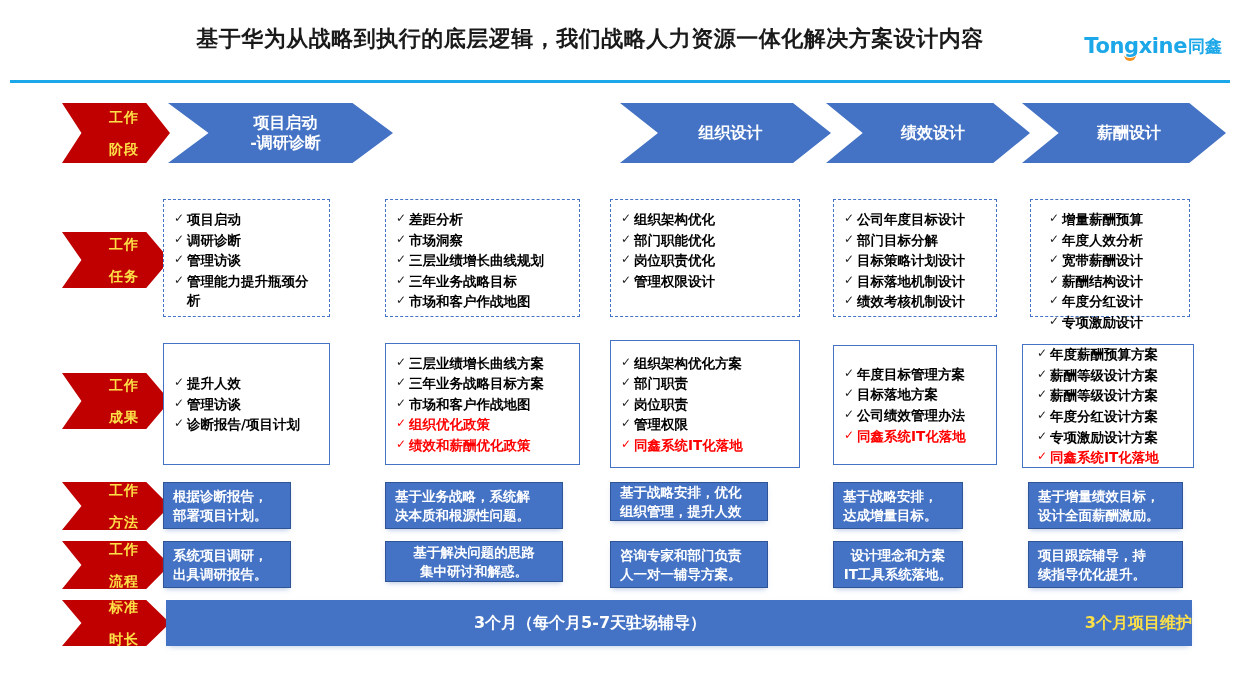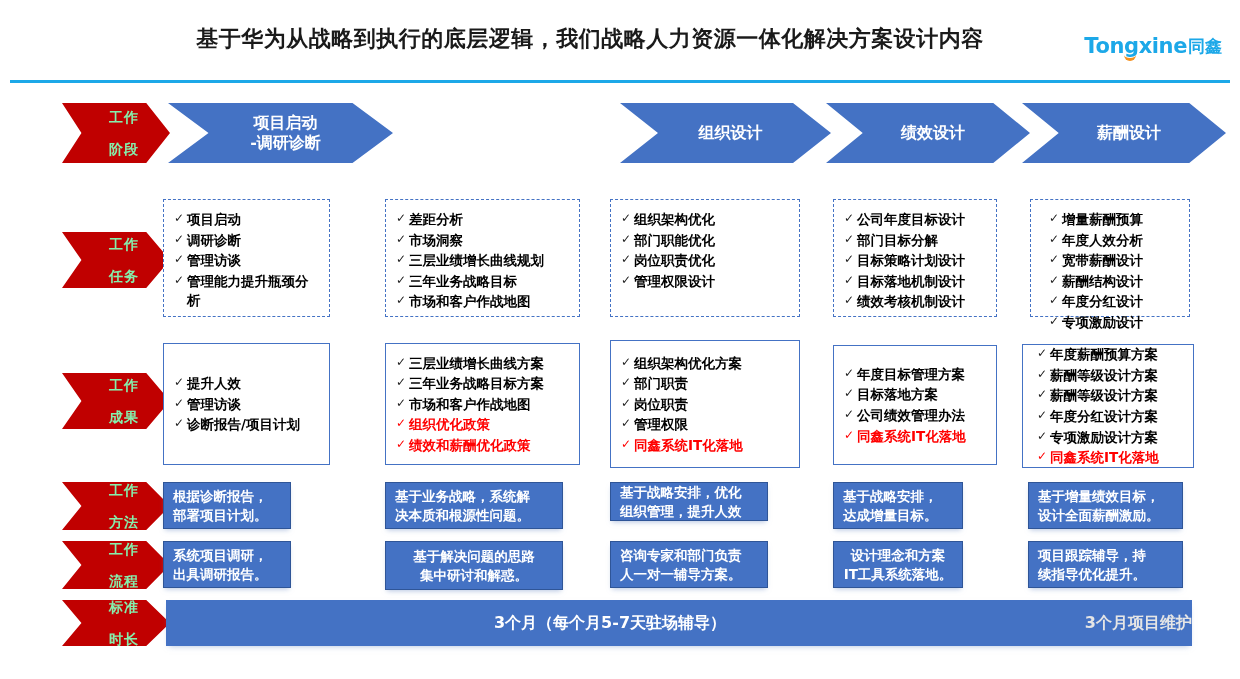--- a/index.html
+++ b/index.html
@@ -19,21 +19,21 @@
   }
   .logo{position:absolute;right:18px;top:36px;display:flex;align-items:center;}
   .logo-word{position:relative;font-size:21px;font-weight:bold;color:#1ca8e8;letter-spacing:-.4px;line-height:1;}
   .logo-smile{position:absolute;left:40px;bottom:-4px;width:12px;height:6px;
     border-bottom:3px solid #f5901e;border-radius:0 0 12px 12px;}
   .logo-cn{font-size:17px;font-weight:bold;color:#1ca8e8;margin-left:1px;line-height:1;}
   .headrule{position:absolute;left:10px;top:80px;width:1220px;height:3px;background:#1ca8e8;}
 
   
   .redlabel{
-    position:absolute;background:#c00000;color:#86efac;
+    position:absolute;background:#c00000;color:#fde047;
     font-size:14px;font-weight:bold;line-height:1.15;text-align:center;
     display:flex;align-items:center;justify-content:center;
     clip-path:polygon(0% 0%, 78% 0%, 100% 50%, 78% 100%, 0% 100%, 18% 50%);
     letter-spacing:1px;
   }
   .redlabel span{display:block;padding-left:8px;}
 
   
   .stage{
     position:absolute;top:103px;height:60px;background:#4472c4;color:#fff;
@@ -69,21 +69,21 @@
   }
   .mbox.lefty{text-align:left;justify-content:flex-start;padding-left:9px;}
 
   
   .durbar{
     position:absolute;background:#4472c4;color:#ffffff;box-sizing:border-box;
     display:flex;align-items:center;font-size:16px;font-weight:bold;
     box-shadow:0 3px 6px -3px rgba(120,150,200,.6);
   }
   .dur-seg{position:absolute;top:0;height:100%;display:flex;align-items:center;justify-content:center;}
-  .dur-yellow{color:#e5e5e5;}
+  .dur-yellow{color:#fde047;}
 </style>
 </head>
 <body>
 
 <div class="page">
 
   <div class="header">
     <div class="title">基于华为从战略到执行的底层逻辑，我们战略人力资源一体化解决方案设计内容</div>
 
     <div class="logo">
@@ -399,21 +399,21 @@
       <span>流程</span>
     </span>
   </div>
 
   <div class="mbox lefty" style="left:163px;top:541px;width:128px;height:47px;">
     <div>
       <span>系统项目调研，</span><br>
       <span>出具调研报告。</span>
     </div>
   </div>
-  <div class="mbox" style="left:385px;top:541px;width:178px;height:49px;">
+  <div class="mbox" style="left:385px;top:541px;width:178px;height:41px;">
     <div>
       <span>基于解决问题的思路</span><br>
       <span>集中研讨和解惑。</span>
     </div>
   </div>
   <div class="mbox lefty" style="left:610px;top:541px;width:158px;height:47px;">
     <div>
       <span>咨询专家和部门负责</span><br>
       <span>人一对一辅导方案。</span>
     </div>
@@ -432,21 +432,21 @@
   </div>
 
   <div class="redlabel" style="left:62px;top:600px;width:108px;height:46px;">
     <span>
       <span>标准</span><br>
       <span>时长</span>
     </span>
   </div>
 
   <div class="durbar" style="left:166px;top:600px;width:1026px;height:46px;">
-    <div class="dur-seg" style="left:204px;width:480px;">
+    <div class="dur-seg" style="left:184px;width:480px;">
       <span>3个月（每个月5-7天驻场辅导）</span>
     </div>
     <div class="dur-seg dur-yellow" style="left:800px;width:226px;justify-content:flex-end;padding-right:26px;">
       <span>3个月项目维护</span>
     </div>
   </div>
 
 </div>
 
 </body></html>

